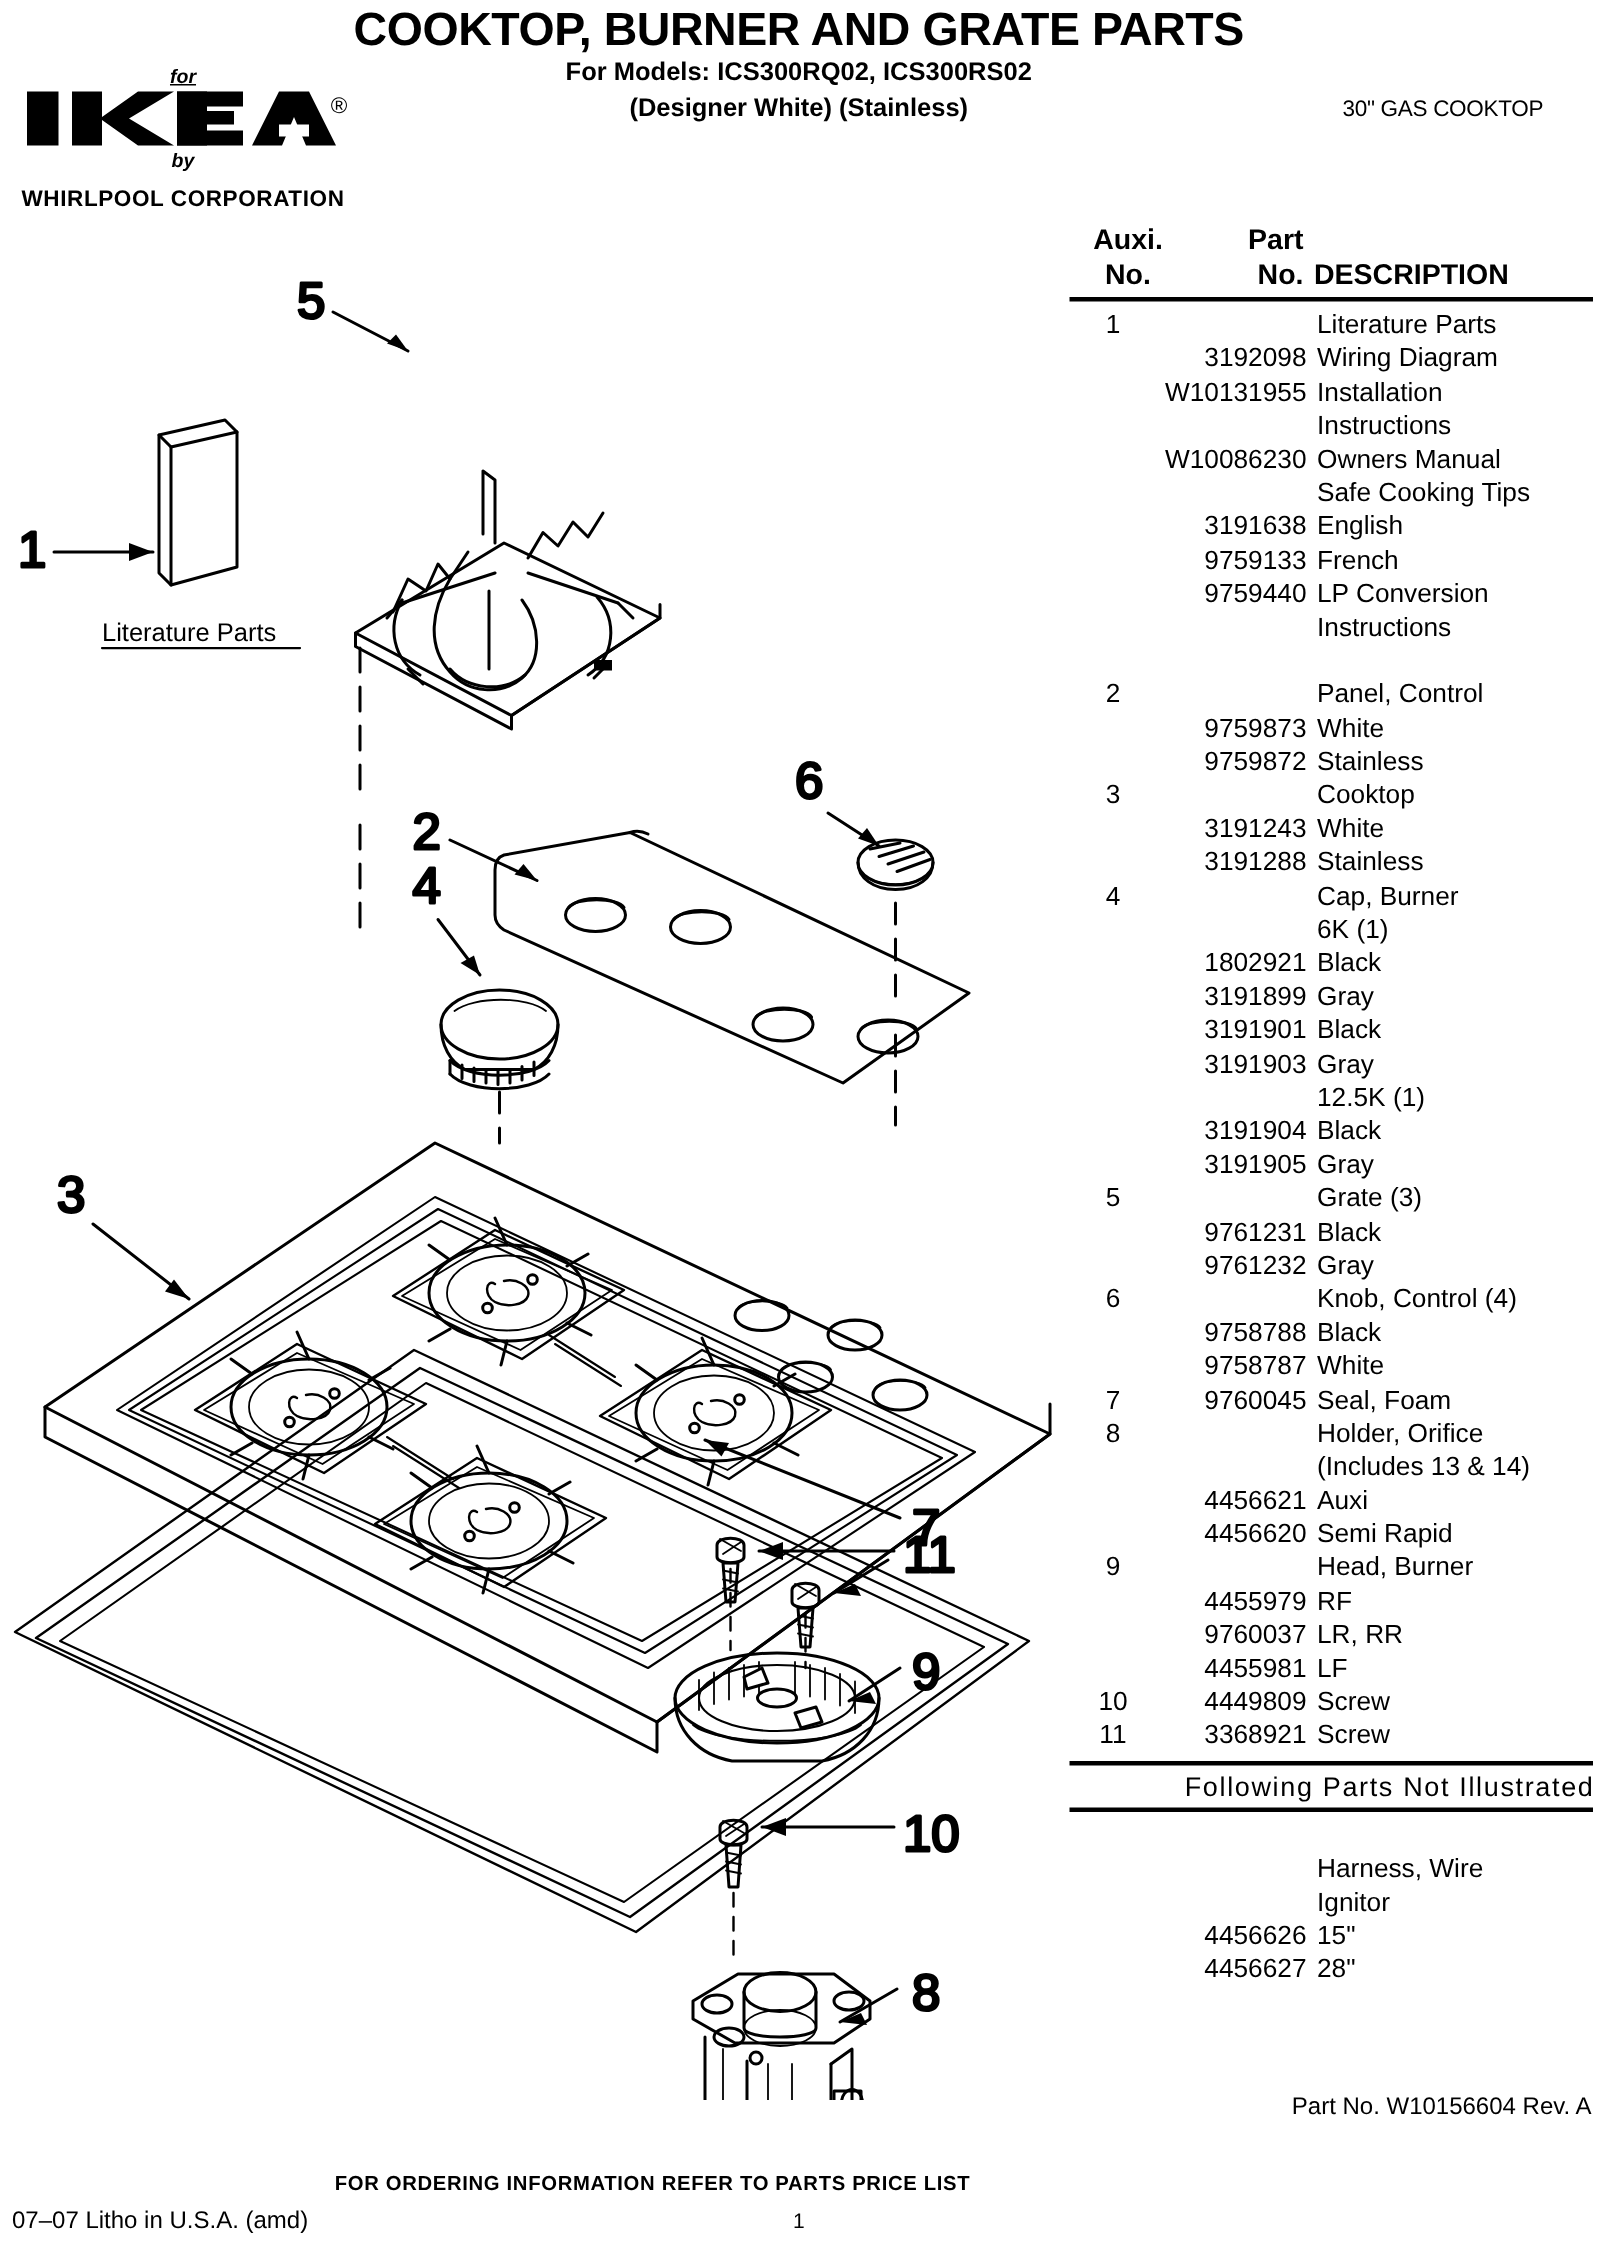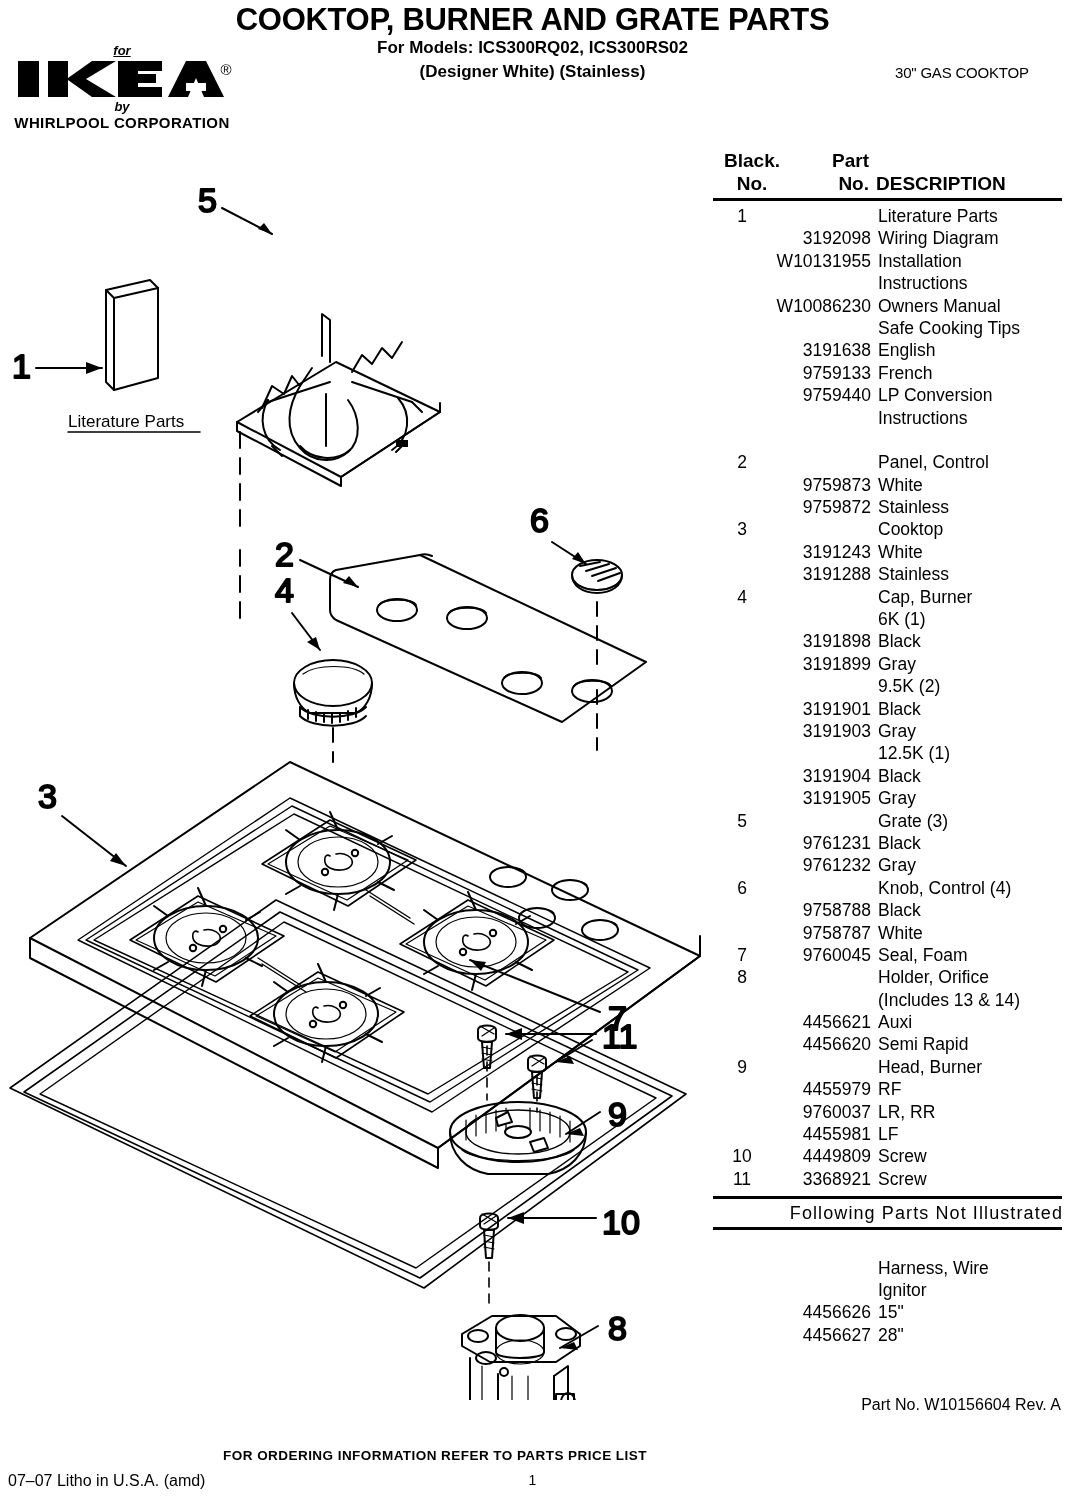--- a/index.html
+++ b/index.html
@@ -28,21 +28,21 @@
   }
 
   
   #brand-block{left:8px;top:44px;width:228px;text-align:center;}
   #brand-for{font-size:13px;font-weight:bold;font-style:italic;line-height:13px;text-decoration:underline;}
   #brand-ikea{
     font-size:0;line-height:0;margin-top:2px;position:relative;height:40px;
   }
   #brand-by{font-size:13px;font-weight:bold;font-style:italic;line-height:14px;margin-top:1px;}
   #brand-whirlpool{
-    font-size:15px;font-weight:bold;letter-spacing:0.4px;line-height:16px;margin-top:1px;
+    font-size:15px;font-weight:bold;letter-spacing:0.4px;line-height:16px;margin-top:11px;
     white-space:nowrap;
   }
 
   
   #parts-table{left:713px;top:150px;width:350px;}
   .th-row{position:relative;height:23px;}
   .th-illus{position:absolute;left:0px;width:78px;text-align:center;font-size:19px;font-weight:bold;}
   .th-part{position:absolute;left:78px;width:78px;text-align:right;font-size:19px;font-weight:bold;}
   .th-desc{position:absolute;left:163px;font-size:19px;font-weight:bold;}
   #header-rule{margin-top:2px;height:3px;background:#000;width:349px;}
@@ -345,21 +345,21 @@
     <text class="cn" x="608" y="1190">8</text>
     <path d="M598 1176 L560 1198"></path>
     <polygon points="560,1198 574,1192 578,1200" fill="#000" stroke="none"></polygon>
   </g>
 </svg>
 </div>
 
 <div class="abs" id="parts-table">
 
   <div class="th-row">
-    <span class="th-illus">Black.</span>
+    <span class="th-illus">Auxi.</span>
     <span class="th-part">Part</span>
   </div>
   <div class="th-row">
     <span class="th-illus">No.</span>
     <span class="th-part">No.</span>
     <span class="th-desc">DESCRIPTION</span>
   </div>
   <div id="header-rule"></div>
 
   <div class="rows" id="rows-main">
@@ -453,32 +453,27 @@
         <span class="c-part"></span>
         <span class="c-desc">Cap, Burner</span>
       </div>
       <div class="prow">
         <span class="c-illus"></span>
         <span class="c-part"></span>
         <span class="c-desc">6K (1)</span>
       </div>
       <div class="prow">
         <span class="c-illus"></span>
-        <span class="c-part">3191898</span>
+        <span class="c-part">1802921</span>
         <span class="c-desc">Black</span>
       </div>
       <div class="prow">
         <span class="c-illus"></span>
         <span class="c-part">3191899</span>
         <span class="c-desc">Gray</span>
-      </div>
-      <div class="prow">
-        <span class="c-illus"></span>
-        <span class="c-part"></span>
-        <span class="c-desc">9.5K (2)</span>
       </div>
       <div class="prow">
         <span class="c-illus"></span>
         <span class="c-part">3191901</span>
         <span class="c-desc">Black</span>
       </div>
       <div class="prow">
         <span class="c-illus"></span>
         <span class="c-part">3191903</span>
         <span class="c-desc">Gray</span>

